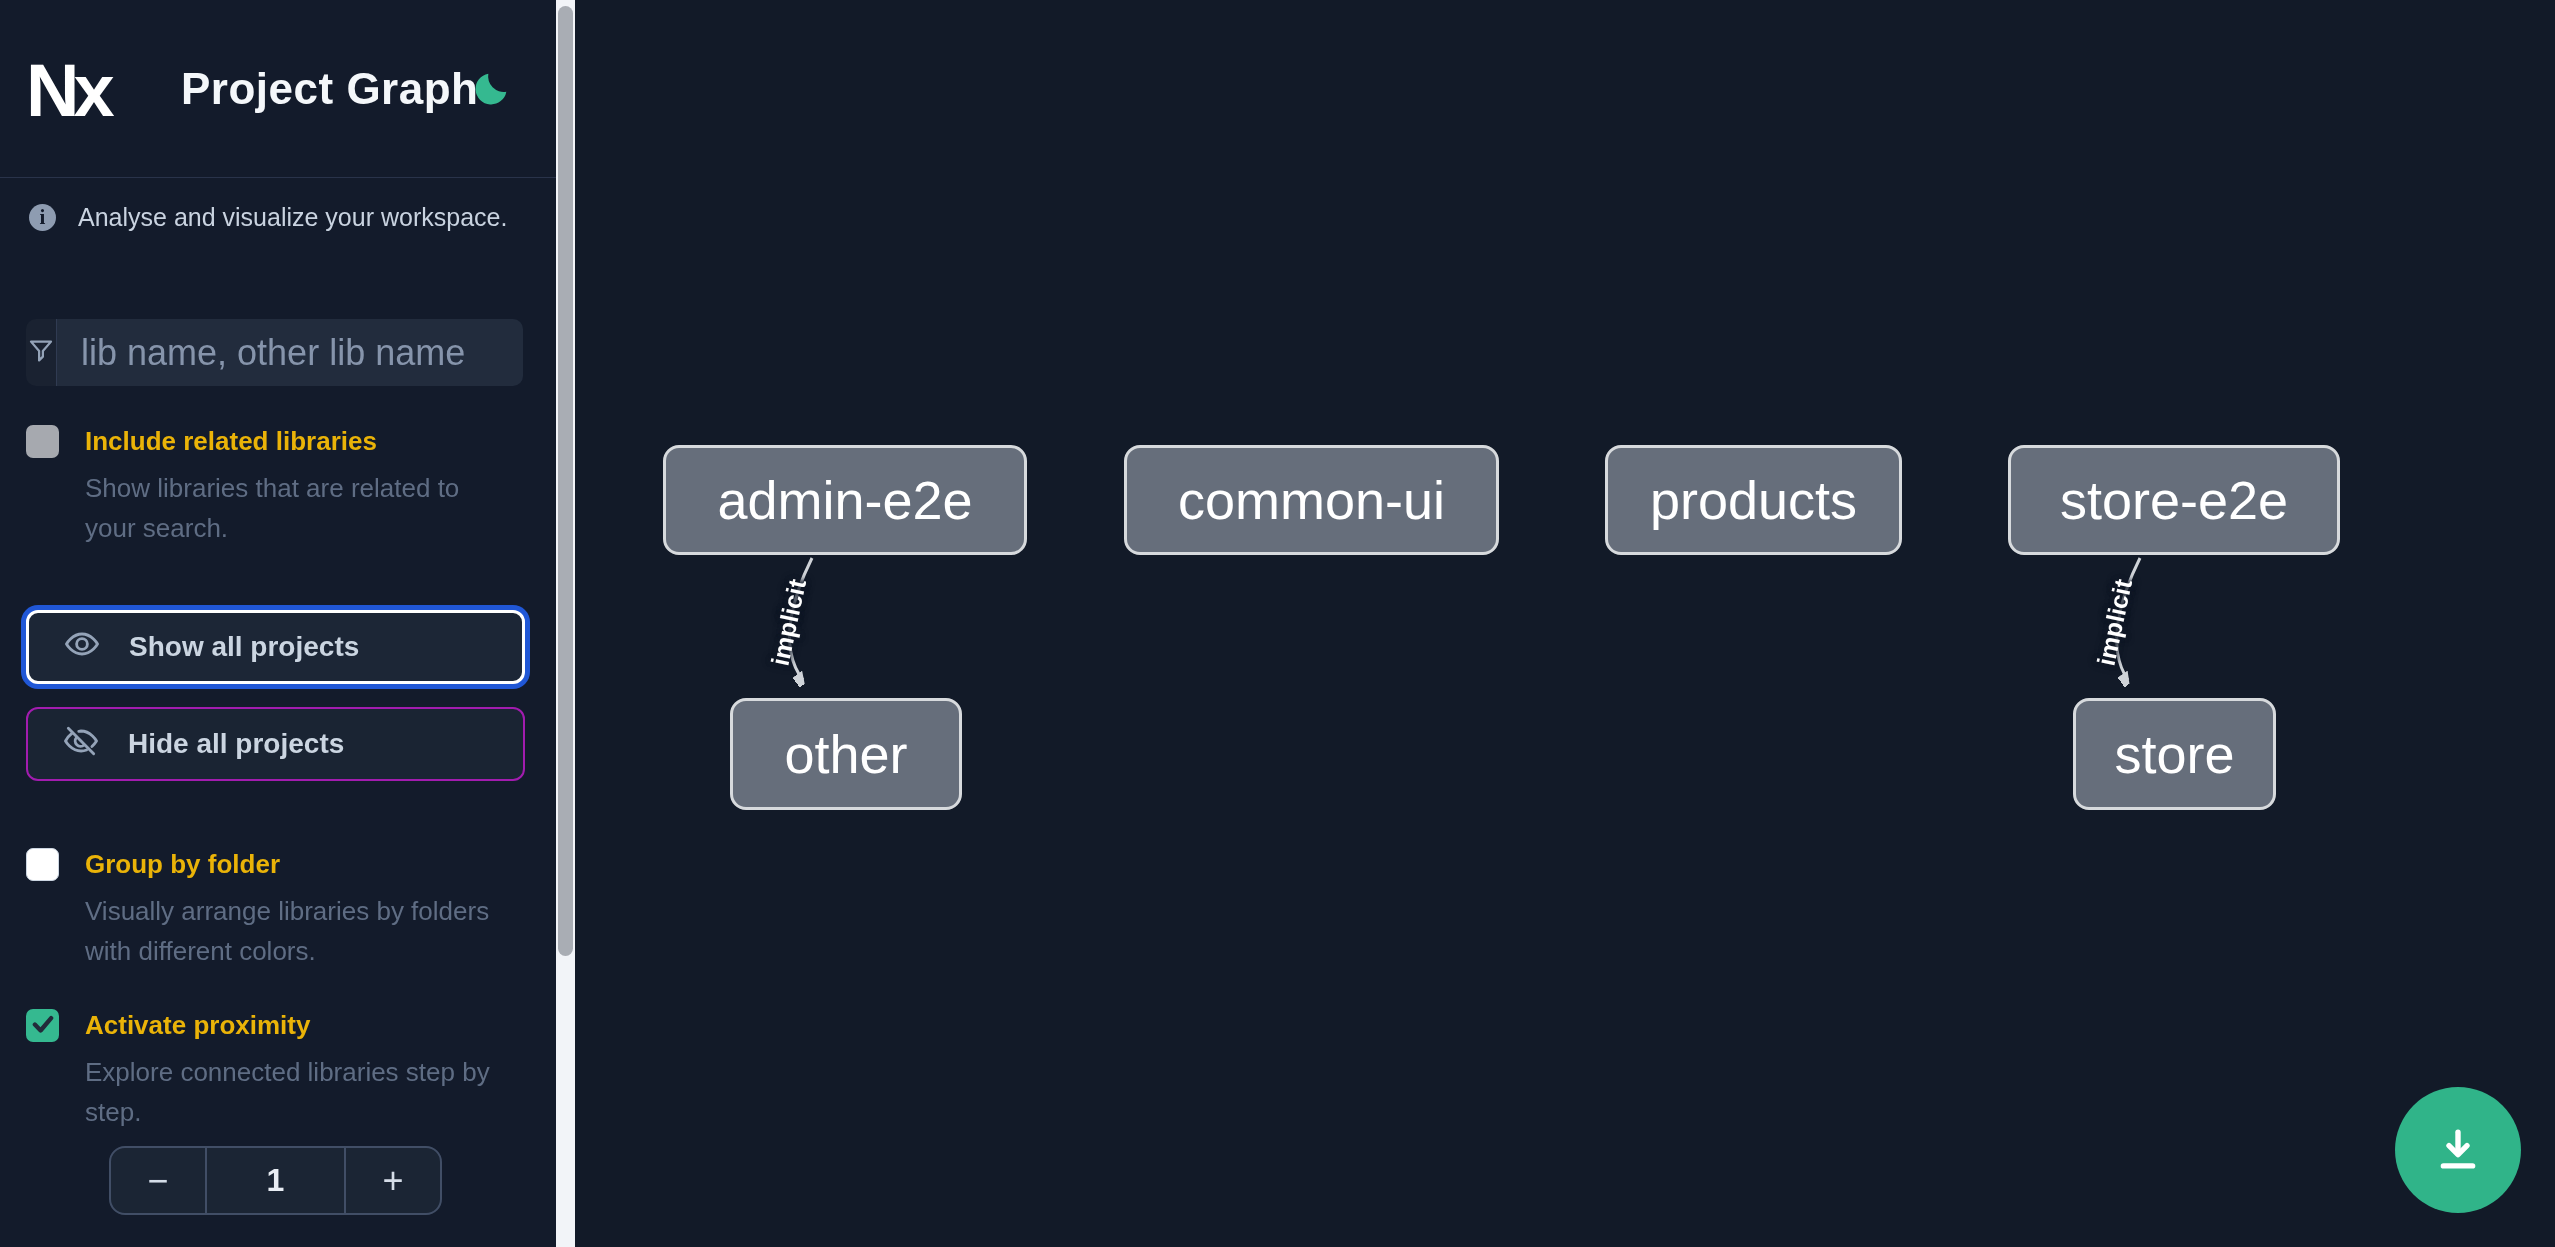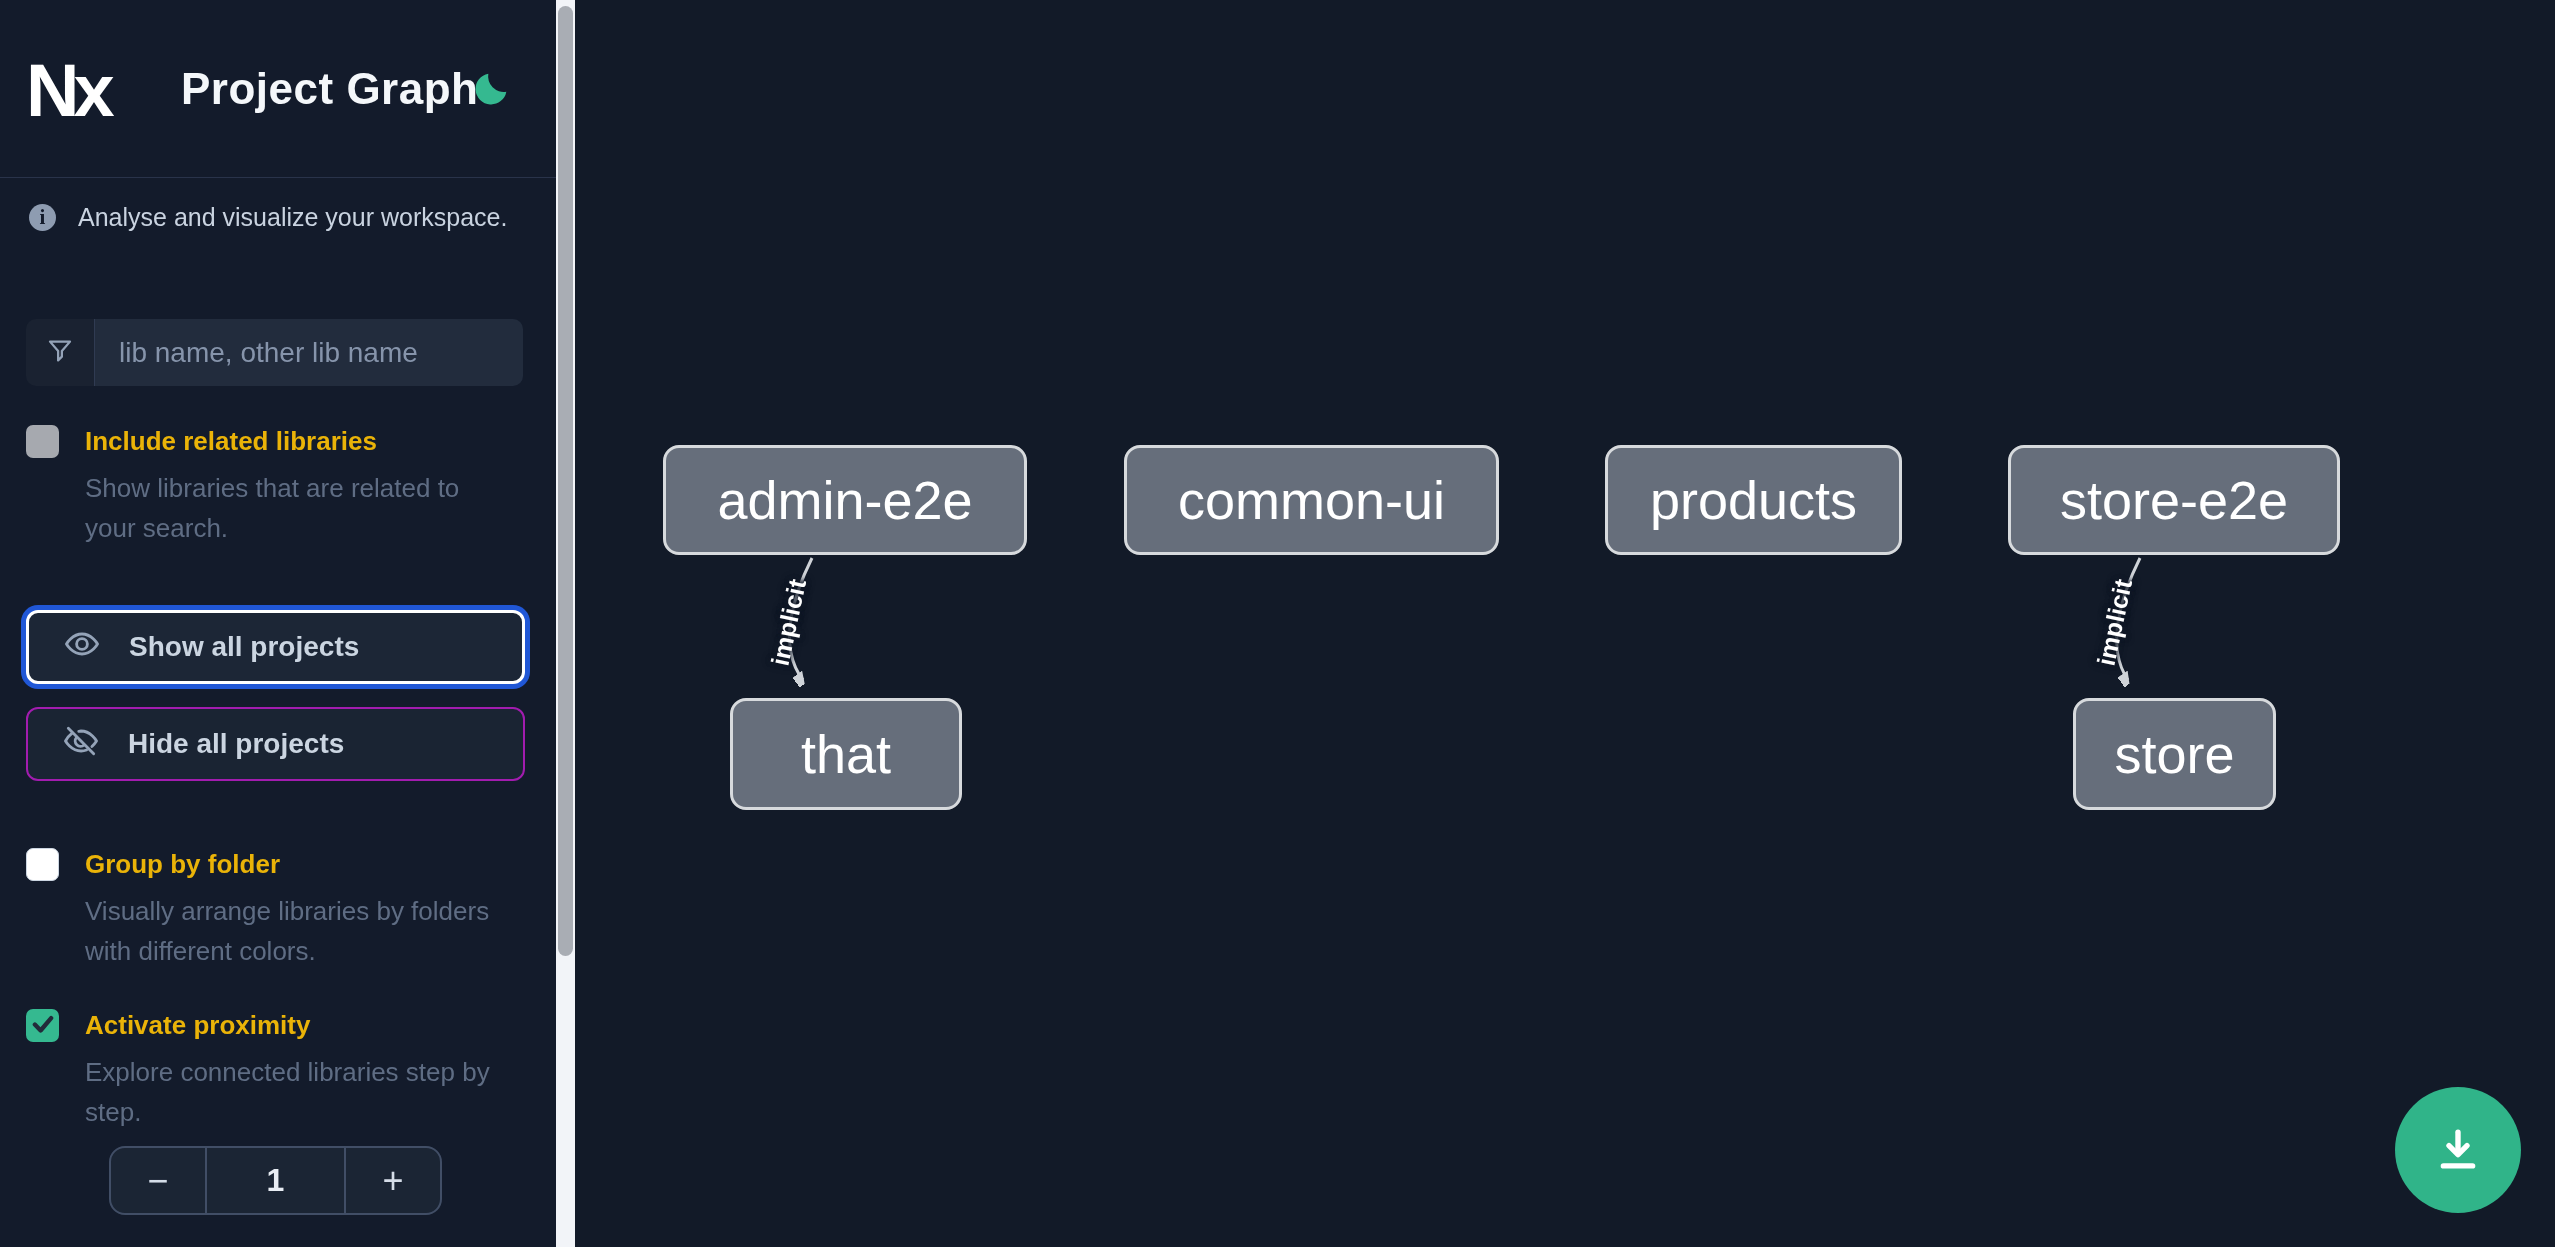--- a/index.html
+++ b/index.html
@@ -23,21 +23,21 @@
   .info-icon { width:27px; height:27px; border-radius:50%; background:#8e9cb1;
                color:#131b2b; font-family:"Liberation Serif",serif; font-weight:700;
                font-size:21px; display:flex; align-items:center; justify-content:center; }
   .info-text { color:#c9d3e0; font-size:25px; }
 
   .search-box { position:absolute; left:26px; top:319px; width:497px; height:67px;
                 border-radius:10px; overflow:hidden; display:flex; }
   .search-icon-cell { width:69px; height:100%; background:#1a2231; border-right:1px solid #303b52;
                       display:flex; align-items:center; justify-content:center; }
   .search-input { flex:1; background:#222c3d; border:none; outline:none; color:#c7d1df;
-                  font-size:28px; padding:0 24px; font-family:"Liberation Sans",sans-serif; }
+                  font-size:36px; padding:0 24px; font-family:"Liberation Sans",sans-serif; }
   .search-input::placeholder { color:#8694ab; }
 
   .option { position:absolute; left:26px; width:500px; }
   .option .cb { position:absolute; left:0; top:0; width:33px; height:33px; border-radius:7px; }
   .cb-gray  { background:#a6a9af; }
   .cb-white { background:#ffffff; border:1px solid #cbd5e1; }
   .cb-green { background:#35b990; display:flex; align-items:center; justify-content:center; }
   .option .opt-label { display:block; margin-left:59px; font-size:26px; font-weight:700;
                        color:#eab308; line-height:33px; cursor:pointer; }
   .option .opt-desc { display:block; margin-left:59px; margin-top:10px; width:432px;
@@ -189,21 +189,21 @@
     <path d="M 1565 558 C 1548 592, 1529 645, 1553 680" fill="none" stroke="#cfd3d8" stroke-width="3" marker-end="url(#arrow)"></path>
   </svg>
 
   <div class="edge-label el-1">implicit</div>
   <div class="edge-label el-2">implicit</div>
 
   <div class="node n-admin-e2e">admin-e2e</div>
   <div class="node n-common-ui">common-ui</div>
   <div class="node n-products">products</div>
   <div class="node n-store-e2e">store-e2e</div>
-  <div class="node n-admin">that</div>
+  <div class="node n-admin">other</div>
   <div class="node n-store">store</div>
 </main>
 
 <button class="fab">
   <span>
     <svg width="54" height="54" viewBox="0 0 24 24" fill="none" stroke="#ffffff" stroke-width="2.4" stroke-linecap="round" stroke-linejoin="round">
         <path d="M12 4.5v9.5"></path>
         <path d="M8 10.5l4 4 4-4"></path>
         <path d="M5.5 19.5h13"></path>
       </svg>

